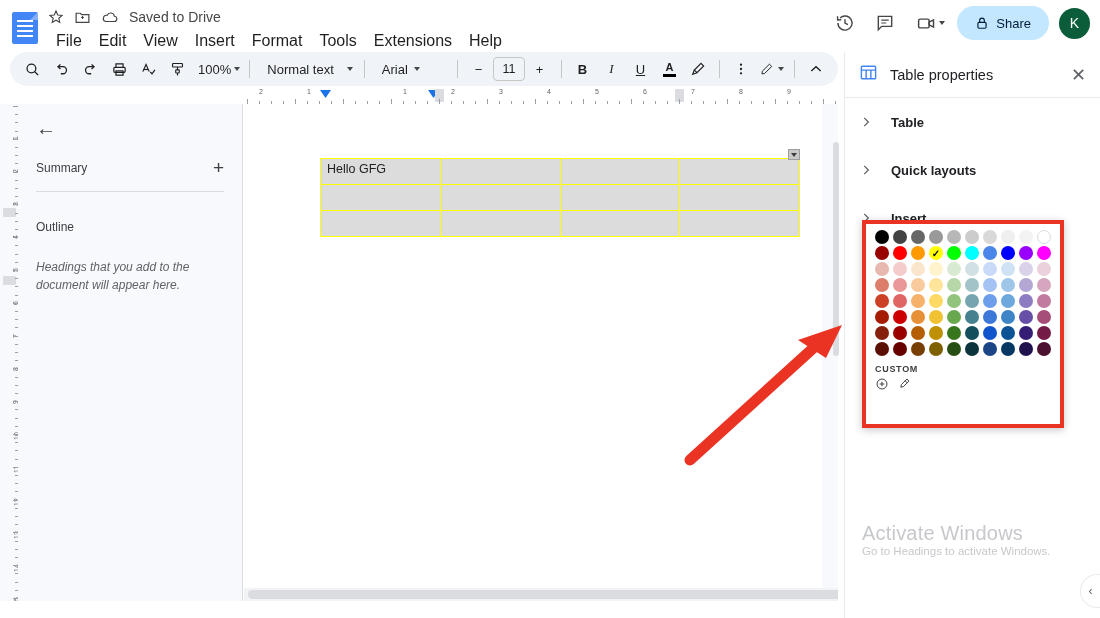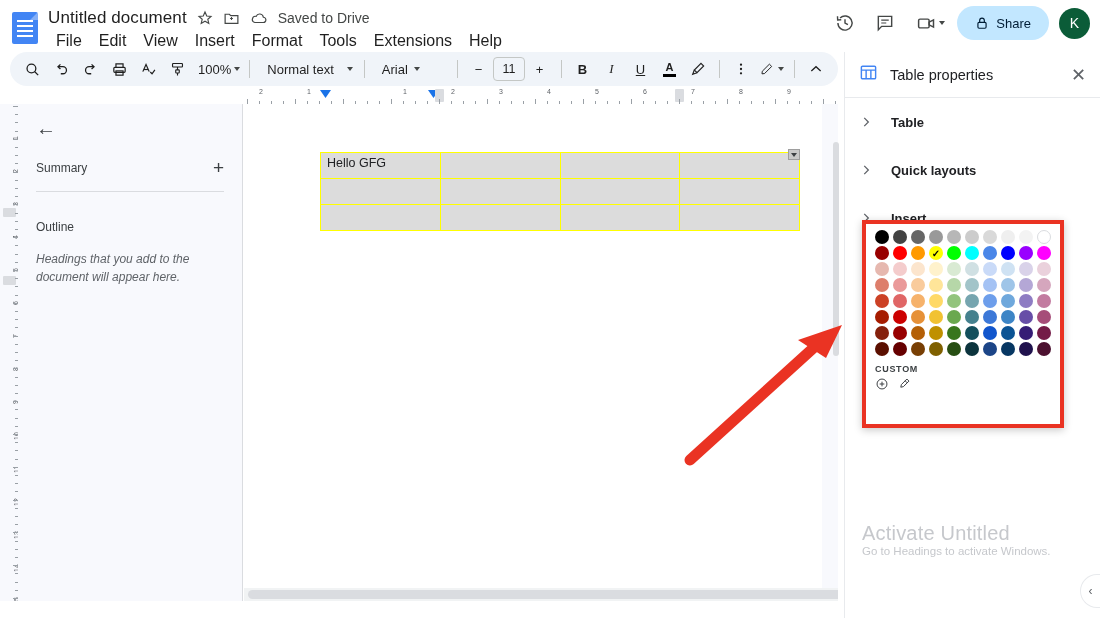--- a/index.html
+++ b/index.html
@@ -98,34 +98,34 @@
   .outline-panel {
     position: absolute; top: 104px; left: 18px; width: 225px; height: 497px;
     background: #f8f9fd; border-right: 1px solid #dadce0;
     padding: 14px 18px;
   }
   .back-arrow { font-size: 20px; color: #3c4043; cursor: pointer; line-height: 1; margin-bottom: 20px; display:inline-block;}
   .summary-row { display: flex; align-items: center; justify-content: space-between; margin-bottom: 14px; }
   .summary-label { font-size: 12px; color: #3c4043; }
   .plus-btn { font-size: 19px; color: #3c4043; cursor: pointer; line-height: 1; }
   .divider { height: 1px; background: #dadce0; margin-bottom: 28px; }
-  .outline-label { font-size: 12px; color: #3c4043; margin-bottom: 16px; }
+  .outline-label { font-size: 12px; color: #3c4043; margin-bottom: 24px; }
   .outline-hint { font-size: 12px; color: #5f6368; font-style: italic; line-height: 1.5; }
 
   
   .canvas {
     position: absolute; top: 104px; left: 244px; width: 594px; height: 497px;
     background: #f8f9fd; overflow: hidden;
   }
   .page {
     position: absolute; top: 0; left: 0; width: 578px; height: 497px;
     background: #ffffff;
   }
   .doc-table {
-    position: absolute; left: 76px; top: 48px;
+    position: absolute; left: 76px; top: 54px;
     border-collapse: collapse; width: 480px;
   }
   .doc-table td {
     border: 1.5px solid #ffff00;
     background: #dcdcdc;
     height: 26px; width: 120px;
     font-size: 12.5px; color: #202124;
     padding: 3px 6px; vertical-align: top;
   }
   .table-handle {
@@ -216,21 +216,20 @@
 </style>
 </head>
 <body>
 
 <div id="app">
 
   <div class="header">
     <div class="doc-logo"></div>
 
     <div class="title-row">
-      <span class="doc-title">Untitled document</span>
       <span class="hdr-icon">
         <svg width="16" height="16" viewBox="0 0 24 24" fill="none" stroke="#444746" stroke-width="1.7">
             <polygon points="12,3 14.6,9.1 21,9.6 16.2,13.9 17.7,20.2 12,16.9 6.3,20.2 7.8,13.9 3,9.6 9.4,9.1"></polygon>
           </svg>
       </span>
       <span class="hdr-icon">
         <svg width="17" height="17" viewBox="0 0 24 24" fill="none" stroke="#444746" stroke-width="1.7">
             <path d="M3 6h6l2 2h10v11H3z"></path>
             <path d="M14 12h-4M12 10v4" stroke-width="1.5"></path>
           </svg>
@@ -709,21 +708,21 @@
       </span>
       <span class="ci">
         <svg width="14" height="14" viewBox="0 0 24 24" fill="none" stroke="#3c4043" stroke-width="1.7">
             <path d="M17 3.5l3.5 3.5-9.5 9.5-4.5 1 1-4.5z"></path>
             <path d="M14 6.5l3.5 3.5"></path>
           </svg>
       </span>
     </div>
   </div>
 
-  <div class="wm-1">Activate Untitled</div>
+  <div class="wm-1">Activate Windows</div>
   <div class="wm-2">Go to Headings to activate Windows.</div>
 
   <svg class="arrow-svg" width="180" height="150" viewBox="0 0 180 150">
     <g id="arrow-g">
       <path id="arrow-shaft" d="M10 140 L140 22" stroke-width="11" stroke-linecap="round" fill="none" stroke="#ea3323"></path>
       <polygon id="arrow-head" points="162,5 118,20 146,38" fill="#ea3323"></polygon>
     </g>
   </svg>
 
 </div>

